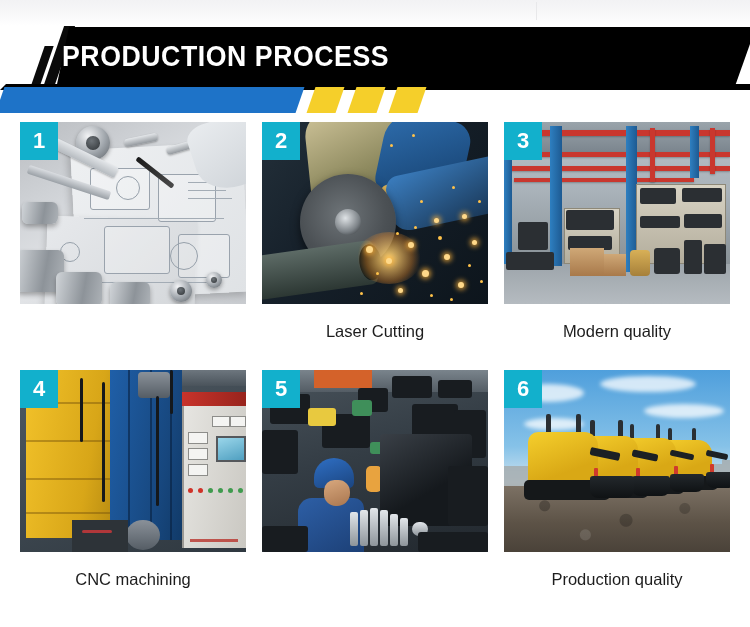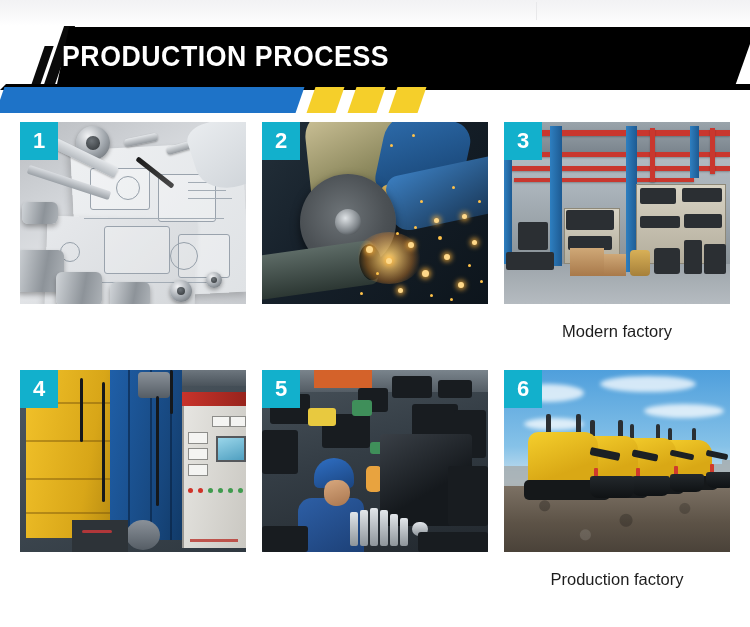--- a/index.html
+++ b/index.html
@@ -417,20 +417,21 @@
           <div class="spark" style="left:216px;top:78px;width:3px;height:3px;"></div>
           <div class="spark" style="left:190px;top:64px;width:3px;height:3px;"></div>
           <div class="spark" style="left:128px;top:22px;width:3px;height:3px;"></div>
           <div class="spark" style="left:150px;top:12px;width:3px;height:3px;"></div>
           <div class="spark" style="left:98px;top:170px;width:3px;height:3px;"></div>
           <div class="spark" style="left:176px;top:114px;width:4px;height:4px;"></div>
           <div class="spark" style="left:158px;top:78px;width:3px;height:3px;"></div>
         </div>
         <div class="badge">2</div>
       </div>
+      <div class="caption">Laser Cutting</div>
     </div>
 
     <div class="cell">
       <div class="thumb">
         <div class="art a3">
           <div class="roof"></div>
           <div class="floor"></div>
           <div class="redbeam" style="left:0;top:8px;width:226px;height:6px;"></div>
           <div class="redbeam" style="left:0;top:30px;width:226px;height:5px;"></div>
           <div class="redbeam" style="left:0;top:44px;width:226px;height:5px;"></div>
@@ -453,21 +454,21 @@
           <div class="box" style="left:66px;top:126px;width:34px;height:28px;"></div>
           <div class="box" style="left:100px;top:132px;width:22px;height:22px;"></div>
           <div class="sack" style="left:126px;top:128px;width:20px;height:26px;"></div>
           <div class="dark" style="left:150px;top:126px;width:26px;height:26px;border-radius:3px;"></div>
           <div class="dark" style="left:180px;top:118px;width:18px;height:34px;"></div>
           <div class="dark" style="left:200px;top:122px;width:22px;height:30px;"></div>
           <div class="dark" style="left:2px;top:130px;width:48px;height:18px;"></div>
         </div>
         <div class="badge">3</div>
       </div>
-      <div class="caption">Modern factory</div>
+      <div class="caption">Modern quality</div>
     </div>
 
   </div>
 
   <div class="row row-2">
 
     <div class="cell">
       <div class="thumb">
         <div class="art a4">
           <div class="top"></div>
@@ -501,20 +502,21 @@
           <div class="motor" style="left:106px;top:150px;width:34px;height:30px;border-radius:50%;"></div>
           <div class="wire" style="left:60px;top:8px;width:3px;height:64px;"></div>
           <div class="wire" style="left:82px;top:12px;width:3px;height:120px;"></div>
           <div class="wire" style="left:136px;top:26px;width:3px;height:110px;"></div>
           <div class="wire" style="left:150px;top:0px;width:3px;height:44px;"></div>
           <div class="dark" style="position:absolute;left:52px;top:150px;width:56px;height:32px;background:#2d3338;"></div>
           <div class="wire" style="left:62px;top:160px;width:30px;height:3px;background:#b0373a;"></div>
         </div>
         <div class="badge">4</div>
       </div>
+      <div class="caption">CNC machining</div>
     </div>
 
     <div class="cell">
       <div class="thumb">
         <div class="art a5">
           <div class="ceil"></div>
           <div class="orange"></div>
           <div class="blk" style="left:130px;top:6px;width:40px;height:22px;"></div>
           <div class="blk" style="left:176px;top:10px;width:34px;height:18px;"></div>
           <div class="blk" style="left:96px;top:18px;width:30px;height:24px;"></div>
@@ -594,17 +596,17 @@
             <div class="lpost" style="left:52px;top:0px;width:5px;height:20px;"></div>
             <div class="lbody" style="left:4px;top:18px;width:70px;height:52px;"></div>
             <div class="larm" style="left:66px;top:36px;width:30px;height:8px;transform:rotate(12deg);"></div>
             <div class="lred" style="left:70px;top:54px;"></div>
             <div class="ltrack" style="left:0px;top:66px;width:86px;height:20px;"></div>
             <div class="lbucket" style="left:66px;top:62px;width:44px;height:22px;"></div>
           </div>
         </div>
         <div class="badge">6</div>
       </div>
-      <div class="caption">Production factory</div>
+      <div class="caption">Production quality</div>
     </div>
 
   </div>
 </div>
 
 </body></html>

